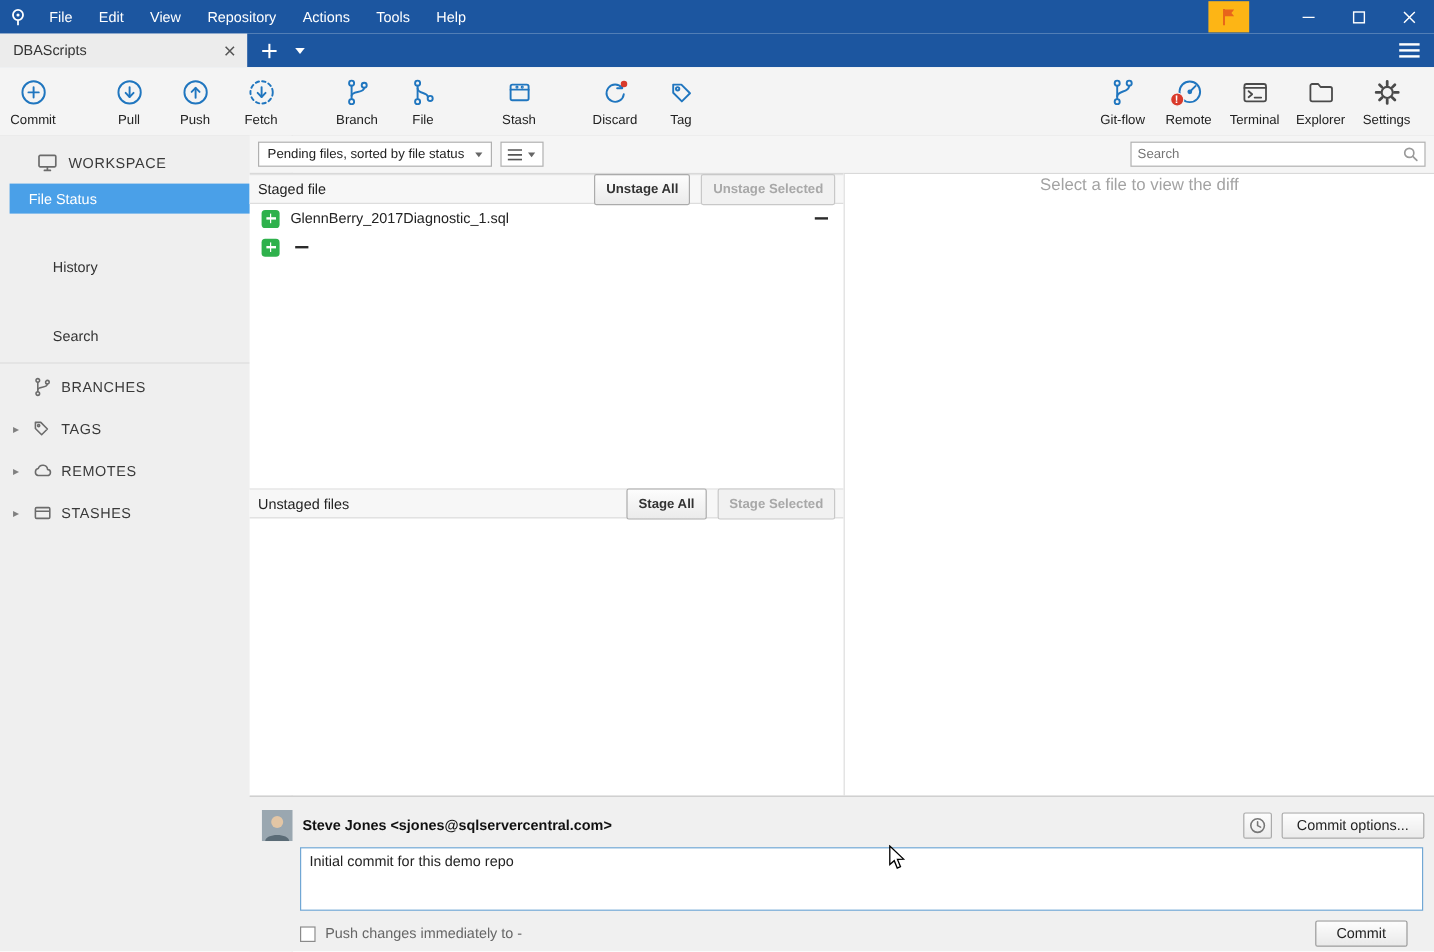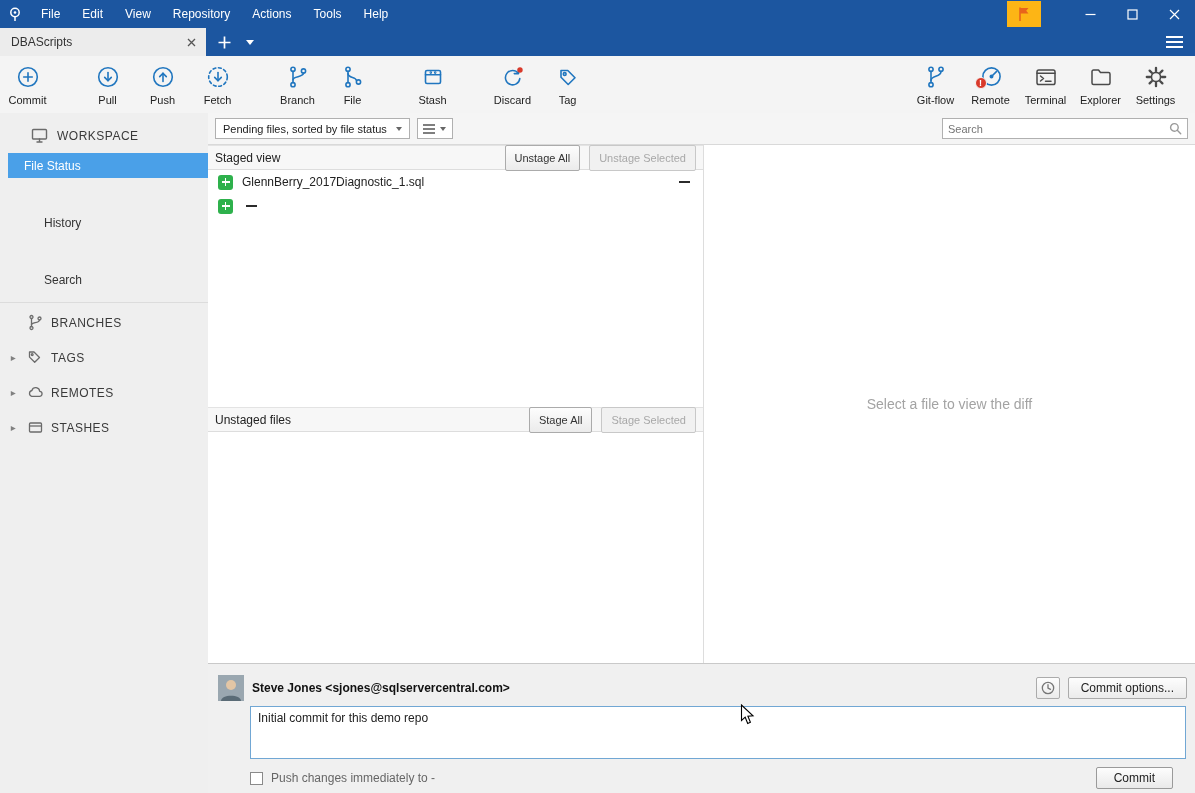--- a/index.html
+++ b/index.html
@@ -102,34 +102,35 @@
   .panel-header {
     height: 25px; background: #f7f7f7; border-bottom: 1px solid #ddd; border-top: 1px solid #e3e3e3;
     display: flex; align-items: center; padding: 0 7px; gap: 9px; font-size: 12px; color: #222;
   }
   .panel-title { flex: 1; }
   .btn {
     height: 19px; padding: 12px 9px; font-size: 11px;
     background: linear-gradient(#fdfdfd, #ebebeb); border: 1px solid #ababab;
     color: #333; display: flex; align-items: center; border-radius: 2px; cursor: default;
     font-family: "Liberation Sans", sans-serif;
+    font-weight: bold;
   }
   .btn.disabled { color: #a8a8a8; background: #f1f1f1; border-color: #c8c8c8; }
   .file-row { height: 24px; display: flex; align-items: center; padding: 0 10px; gap: 9px; font-size: 12px; color: #222; }
   .file-badge { width: 15px; height: 15px; border-radius: 3px; background: #2eb14c; position: relative; flex: 0 0 15px; }
   .file-badge::before { content: ""; position: absolute; left: 3.5px; top: 6.75px; width: 8px; height: 1.7px; background: #fff; }
   .file-badge::after  { content: ""; position: absolute; left: 6.65px; top: 3.5px; width: 1.7px; height: 8px; background: #fff; }
   .file-name { flex: 1; }
   .file-minus { width: 18px; height: 18px; display: flex; align-items: center; justify-content: center; }
   .file-minus span { width: 11px; height: 2px; background: #2b2b2b; }
 
   .diff-panel {
     position: absolute; left: 703px; top: 144px; width: 492px; height: 519px;
     background: #fff; border-left: 1px solid #ddd; border-top: 1px solid #d9d9d9;
-    display: flex; align-items: center; justify-content: center;
+    display: flex; align-items: flex-start; justify-content: center;
   }
   .diff-placeholder { color: #a3a3a3; font-size: 14px; }
 
   
   .commit-area {
     position: absolute; left: 208px; top: 663px; width: 987px; height: 130px;
     background: #f0f0f0; border-top: 1px solid #c9c9c9;
   }
   .commit-head { display: flex; align-items: center; padding: 11px 8px 0 10px; gap: 8px; }
   .avatar { width: 26px; height: 26px; overflow: hidden; flex: 0 0 26px; }
@@ -498,21 +499,21 @@
             <circle cx="5.4" cy="5.4" r="3.8"></circle>
             <path d="M8.3 8.3 L11.7 11.7"></path>
           </g>
         </svg>
     </span>
   </div>
 </div>
 
 <div class="staged-panel">
   <div class="panel-header">
-    <span class="panel-title">Staged view</span>
+    <span class="panel-title">Staged file</span>
     <button class="btn">Unstage All</button>
     <button class="btn disabled">Unstage Selected</button>
   </div>
   <div class="file-row">
     <span class="file-badge"></span>
     <span class="file-name">GlennBerry_2017Diagnostic_1.sql</span>
     <span class="file-minus">
         <span></span>
       </span>
   </div>

